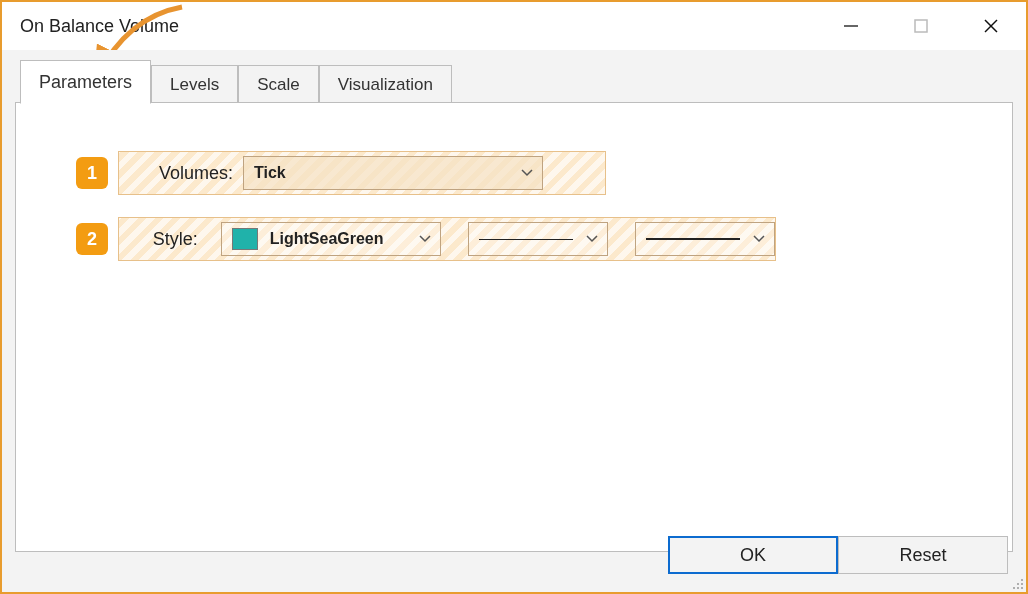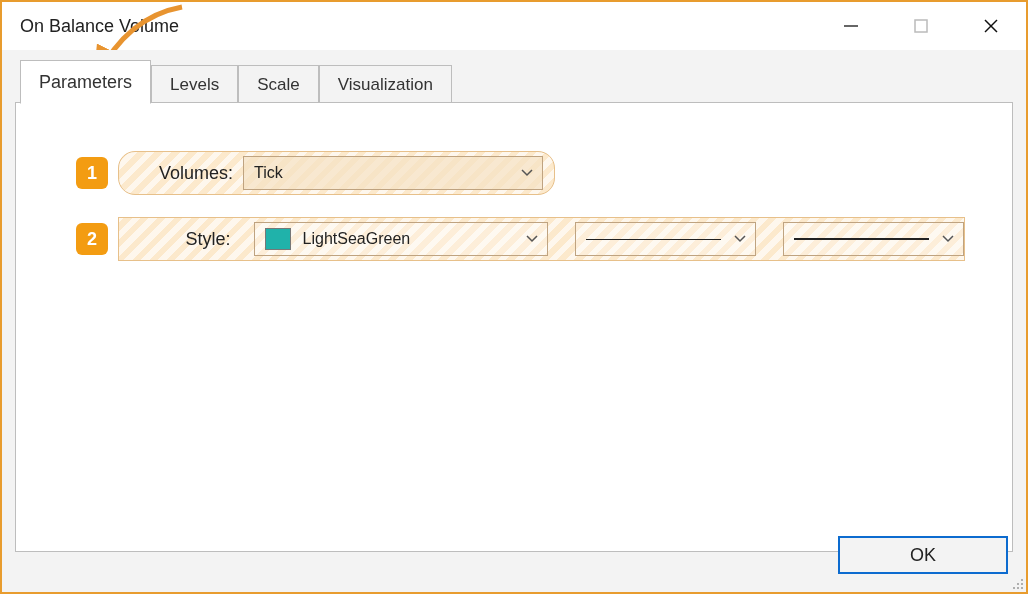--- a/index.html
+++ b/index.html
@@ -143,20 +143,21 @@
     padding-right: 6px;
   }
   .combo {
     height: 34px;
     border: 1px solid #bfa380;
     background: rgba(255,255,255,0.25);
     display: flex;
     align-items: center;
     position: relative;
     padding: 0 30px 0 10px;
+    font-weight: bold;
   }
   .combo .chev {
     position: absolute;
     right: 8px;
     top: 50%;
     transform: translateY(-50%);
   }
   .combo.vol {
     background: rgba(245, 225, 195, 0.7);
   }
@@ -244,34 +245,34 @@
   <div class="client">
 
     <div class="tabs">
       <div class="tab active">Parameters</div><div class="tab">Levels</div><div class="tab">Scale</div><div class="tab">Visualization</div>
     </div>
 
     <div class="tab-panel">
 
       <div class="row" style="margin-left:24px;">
         <div class="badge">1</div>
-        <div class="hlzone" style="width:437px;border-radius:17px;">
+        <div class="hlzone" style="width:488px;">
           <div class="label" style="width:120px;">Volumes:</div>
           <div class="combo vol" style="width:300px; margin-left:4px;">
             <span>Tick</span>
             <svg class="chev" width="14" height="14">
                 <polyline points="2,4 7,9 12,4" fill="none" stroke="#555" stroke-width="1.5"></polyline>
               </svg>
           </div>
         </div>
       </div>
 
       <div class="row" style="margin-left:24px;">
         <div class="badge">2</div>
-        <div class="hlzone" style="width:847px;gap:15px;">
+        <div class="hlzone" style="width:658px;gap:15px;">
           <div class="label" style="width:120px;">Style:</div>
 
           <div class="combo" style="width:300px; margin-left:2px;">
             <div class="swatch"></div>
             <span>LightSeaGreen</span>
             <svg class="chev" width="14" height="14">
                 <polyline points="2,4 7,9 12,4" fill="none" stroke="#555" stroke-width="1.5"></polyline>
               </svg>
           </div>
 
@@ -288,20 +289,21 @@
                 <polyline points="2,4 7,9 12,4" fill="none" stroke="#555" stroke-width="1.5"></polyline>
               </svg>
           </div>
         </div>
       </div>
 
     </div>
 
     <div class="btnbar">
       <div class="btn primary">OK</div>
+      <div class="btn">Reset</div>
     </div>
 
     <svg class="grip">
       <circle cx="12" cy="4" r="1" fill="#999"></circle>
       <circle cx="8" cy="8" r="1" fill="#999"></circle>
       <circle cx="12" cy="8" r="1" fill="#999"></circle>
       <circle cx="4" cy="12" r="1" fill="#999"></circle>
       <circle cx="8" cy="12" r="1" fill="#999"></circle>
       <circle cx="12" cy="12" r="1" fill="#999"></circle>
     </svg>

